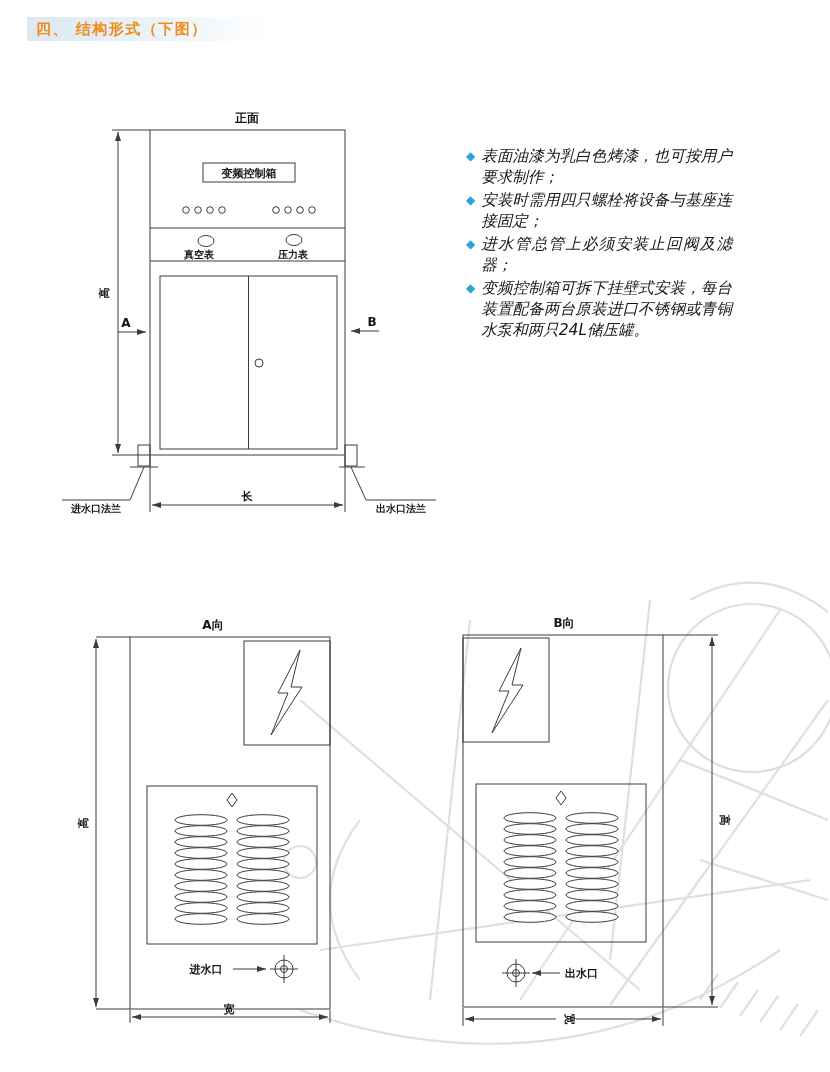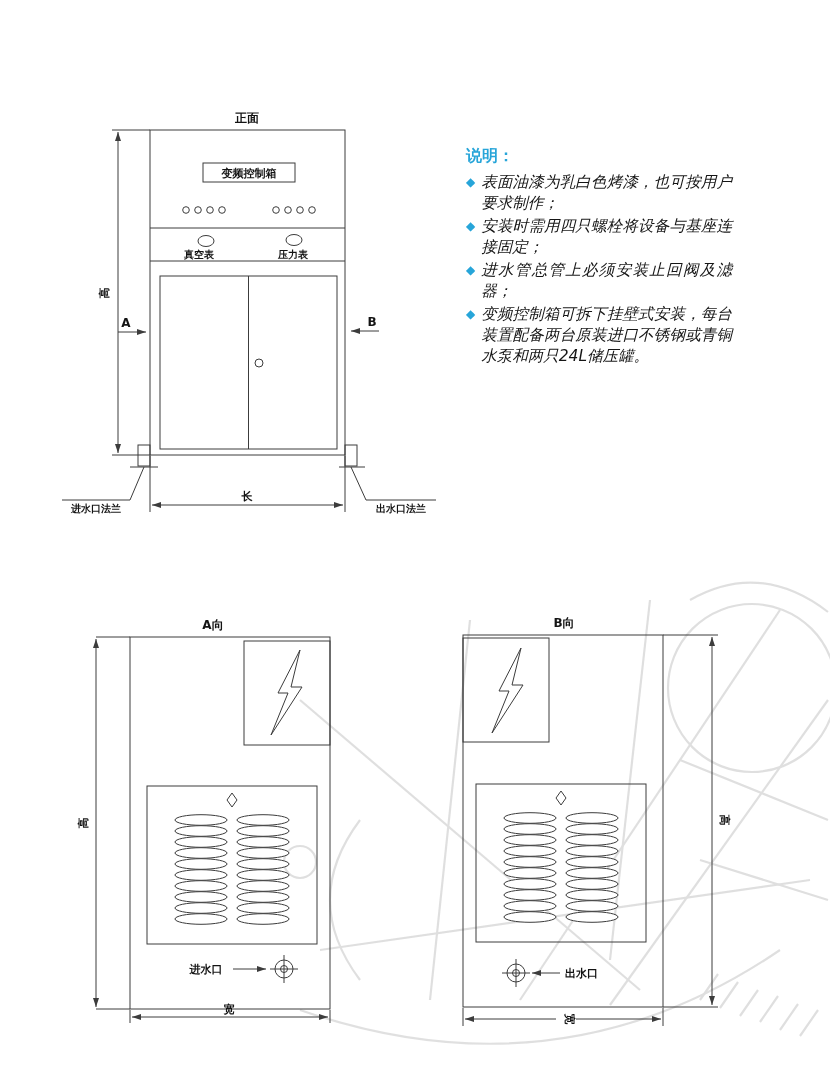--- a/index.html
+++ b/index.html
@@ -28,20 +28,23 @@
   .notes-title { color:var(--accent_blue,#27a5d9); font-weight:bold; font-size:16px; margin-bottom:5px; }
   .note-item { display:flex; align-items:flex-start; margin-bottom:2px; }
   .bullet { color:var(--accent_blue,#27a5d9); font-size:12px; line-height:21px; margin-right:6px; flex:0 0 auto; }
   .note-text { font-size:15.5px; line-height:21px; color:#151515; text-align:justify;font-style:italic; }
 </style>
 </head>
 <body>
 
 <div class="page">
 
+  <div class="header-bar">
+    <span class="title">四、 结构形式（下图）</span>
+  </div>
 
   <svg class="drawing" width="830" height="1072" viewBox="0 0 830 1072">
     <defs>
       <marker id="arr" orient="auto-start-reverse" markerWidth="10" markerHeight="8" refX="9" refY="3" markerUnits="userSpaceOnUse">
         <path d="M0 0 L9 3 L0 6 Z" fill="#3c3c3c"></path>
       </marker>
       <path id="bolt" d="M12 0 L-10 43 L0 43 L-17 85 L14 37 L3 37 Z"></path>
       <g id="louver-stack">
         <ellipse cx="0" cy="0" rx="26" ry="5.3"></ellipse>
           <ellipse cx="0" cy="11" rx="26" ry="5.3"></ellipse>
@@ -209,21 +212,20 @@
         <line x1="463" y1="1008" x2="463" y2="1026"></line>
         <line x1="663" y1="1008" x2="663" y2="1026"></line>
         <line x1="465" y1="1019" x2="556" y2="1019" marker-start="url(#arr)"></line>
         <line x1="576" y1="1019" x2="661" y2="1019" marker-end="url(#arr)"></line>
       </g>
       <text class="lbl" x="566" y="1019" text-anchor="middle" transform="rotate(90 566 1019)" stroke="none" fill="#141414">宽</text>
     </g>
   </svg>
 
   <div class="notes">
-    <div class="notes-title">说明：</div>
     <div class="note-item">
       <span class="bullet">◆</span>
       <span class="note-text">表面油漆为乳白色烤漆，也可按用户要求制作；</span>
     </div>
     <div class="note-item">
       <span class="bullet">◆</span>
       <span class="note-text">安装时需用四只螺栓将设备与基座连接固定；</span>
     </div>
     <div class="note-item">
       <span class="bullet">◆</span>

